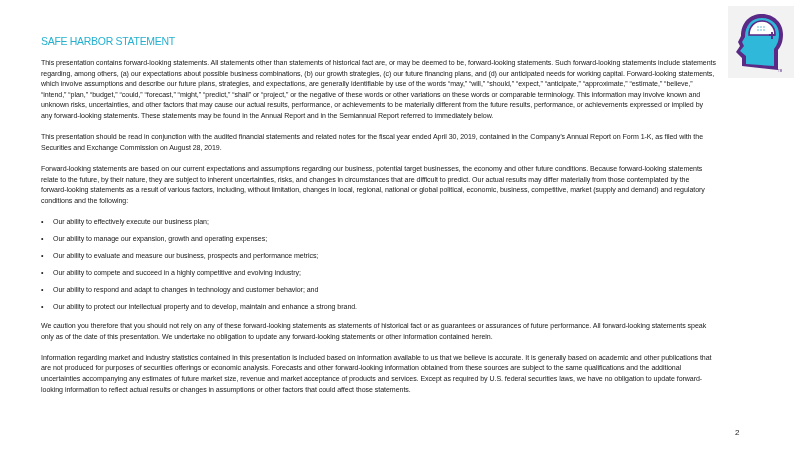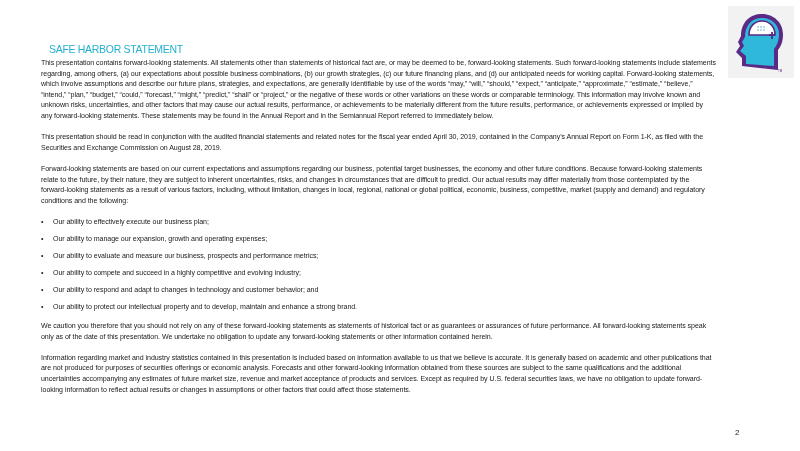--- a/index.html
+++ b/index.html
@@ -3,21 +3,21 @@
   <meta charset="utf-8">
   <style>
     html, body { margin: 0; padding: 0; }
     body {
       width: 800px; height: 451px; background: #ffffff; position: relative; overflow: hidden;
       font-family: "Liberation Sans", sans-serif; color: #1a1a1a;
     }
     .logo { position: absolute; left: 728px; top: 6px; width: 66px; height: 72px; }
     .title {
       position: absolute; left: 41px; top: 35px; font-size: 10.5px; color: #25b0cf;
-      letter-spacing: -0.3px; margin: 8px; font-weight: normal;
+      letter-spacing: -0.3px; margin: 0; font-weight: normal;
     }
     .content {
       position: absolute; left: 41px; top: 58px; width: 675px;
       font-size: 7.05px; line-height: 10.6px; letter-spacing: -0.05px;
     }
     .content p { margin: 0 0 10.6px 0; }
     .bullets { list-style: none; margin: 0; padding: 0; }
     .bullets li { position: relative; padding-left: 12px; margin-bottom: 6.5px; }
     .bullets li .dot { position: absolute; left: 0; top: 0; }
     .bullets + p { margin-top: 8px; }

